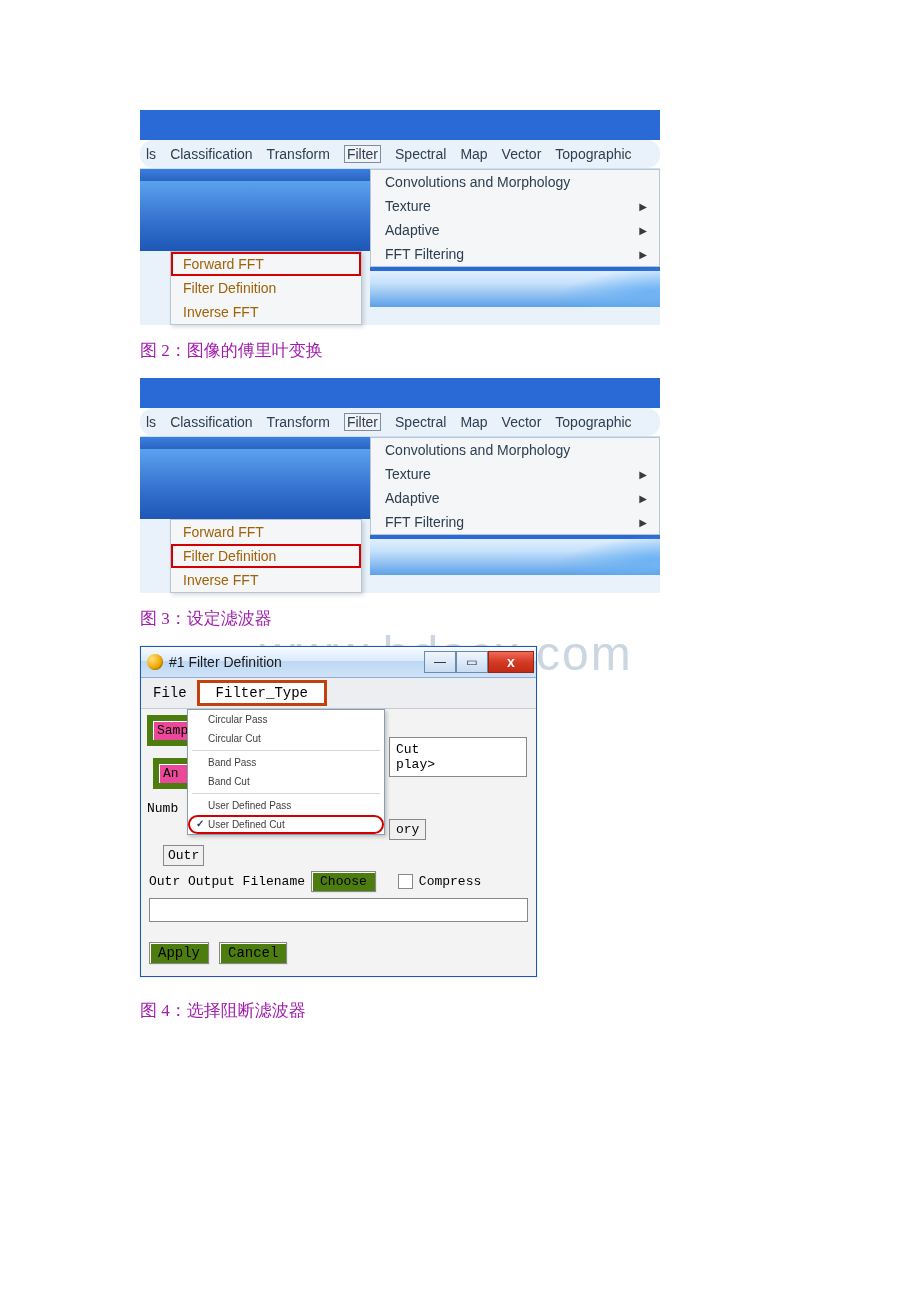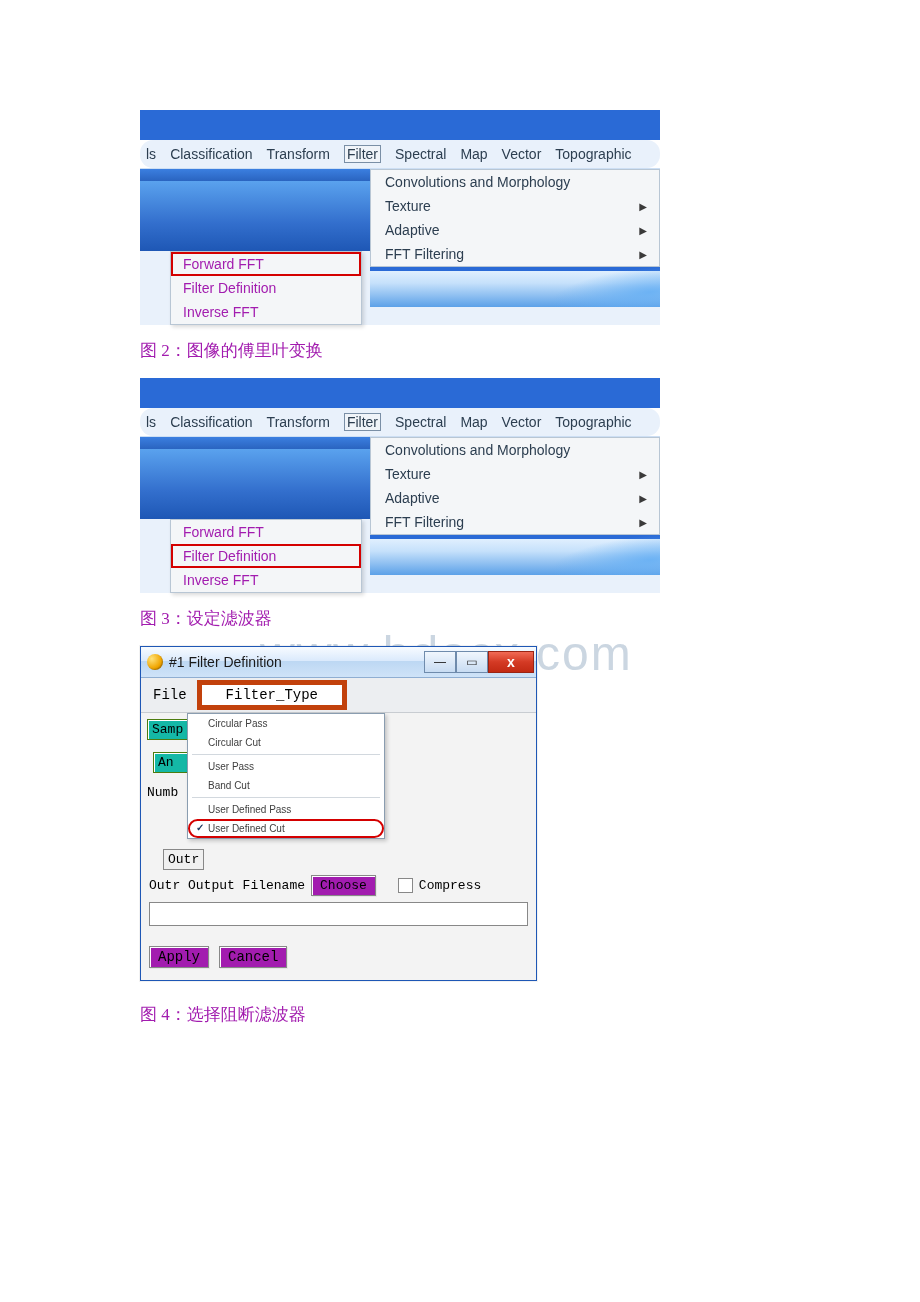--- a/index.html
+++ b/index.html
@@ -60,21 +60,21 @@
   }
   .menu-sub {
     width: 190px;
     margin-left: 30px;
     background: #f4f6f8;
     border: 1px solid #b8c6d4;
     box-shadow: 2px 2px 4px rgba(0,0,0,0.15);
   }
   .menu-sub-item {
     padding: 4px 12px;
-    color: #a21caf;
+    color: #a16207;
     font-size: 14px;
     display: flex;
     align-items: center;
   }
   .menu-sub-item.hl-red {
     outline: 2px solid #d40000;
     outline-offset: -2px;
   }
   .menu-rightcell {
     flex: 1;
@@ -225,42 +225,42 @@
     padding: 2px 4px;
     background: #eceef1;
     border-bottom: 1px solid #c8ccd1;
     font-family: "Courier New", monospace;
     font-size: 14px;
   }
   .dlg-menubar .mfile {
     padding: 2px 8px;
   }
   .dlg-menubar .mftype {
-    padding: 2px 24px;
-    border: 5px solid #c2410c;
+    padding: 2px 16px;
+    border: 3px solid #c2410c;
     background: #fff;
   }
   .dlg-body {
     position: relative;
     padding: 6px 8px 10px 8px;
     min-height: 160px;
   }
   .left-boxes {
     position: absolute;
     left: 6px;
     top: 6px;
     display: flex;
     flex-direction: column;
     gap: 12px;
     font-family: "Courier New", monospace;
     font-size: 13px;
   }
   .fake-btn {
-    border: 1px solid #4d7c0f;
-    background: #14b8a6;
+    border: 6px solid #4d7c0f;
+    background: #ec4899;
     padding: 2px 4px;
     box-shadow: inset 1px 1px 0 #fff;
   }
   .ft-dropdown {
     position: absolute;
     left: 46px;
     top: 0px;
     width: 196px;
     background: #fff;
     border: 1px solid #8a9db0;
@@ -330,21 +330,21 @@
   .enter-row {
     margin-top: 156px;
     display: flex;
     align-items: center;
     gap: 6px;
     font-family: "Courier New", monospace;
     font-size: 13px;
   }
   .btnish {
     border: 1px solid #888;
-    background: #a21caf;
+    background: #4d7c0f;
     padding: 2px 8px;
     box-shadow: inset 1px 1px 0 #fff, 1px 1px 0 rgba(0,0,0,0.05);
   }
   .chk {
     width: 13px; height: 13px;
     border: 1px solid #888;
     background: #fff;
     display: inline-block;
     vertical-align: middle;
   }
@@ -487,27 +487,34 @@
         <div class="left-boxes">
           <span class="fake-btn">Samp</span>
           <span class="fake-btn" style="margin-left:6px;">An</span>
           <span>Numb</span>
         </div>
 
         <div class="ft-dropdown">
           <div class="ft-item">Circular Pass</div>
           <div class="ft-item">Circular Cut</div>
           <div class="ft-sep"></div>
-          <div class="ft-item">User Pass</div>
+          <div class="ft-item">Band Pass</div>
           <div class="ft-item">Band Cut</div>
           <div class="ft-sep"></div>
           <div class="ft-item">User Defined Pass</div>
           <div class="ft-item checked hl-red">User Defined Cut</div>
         </div>
 
+        <div class="right-frags">
+          <div class="inner">
+            <div>Cut</div>
+            <div>play&gt;</div>
+          </div>
+          <span class="orybox">ory</span>
+        </div>
 
         <div class="outrow">
           <span class="outlabel">Outr</span>
         </div>
 
         <div class="enter-row">
           <span>Outr Output Filename</span>
           <span class="btnish">Choose</span>
           <span style="width:10px;"></span>
           <span class="chk"></span>

